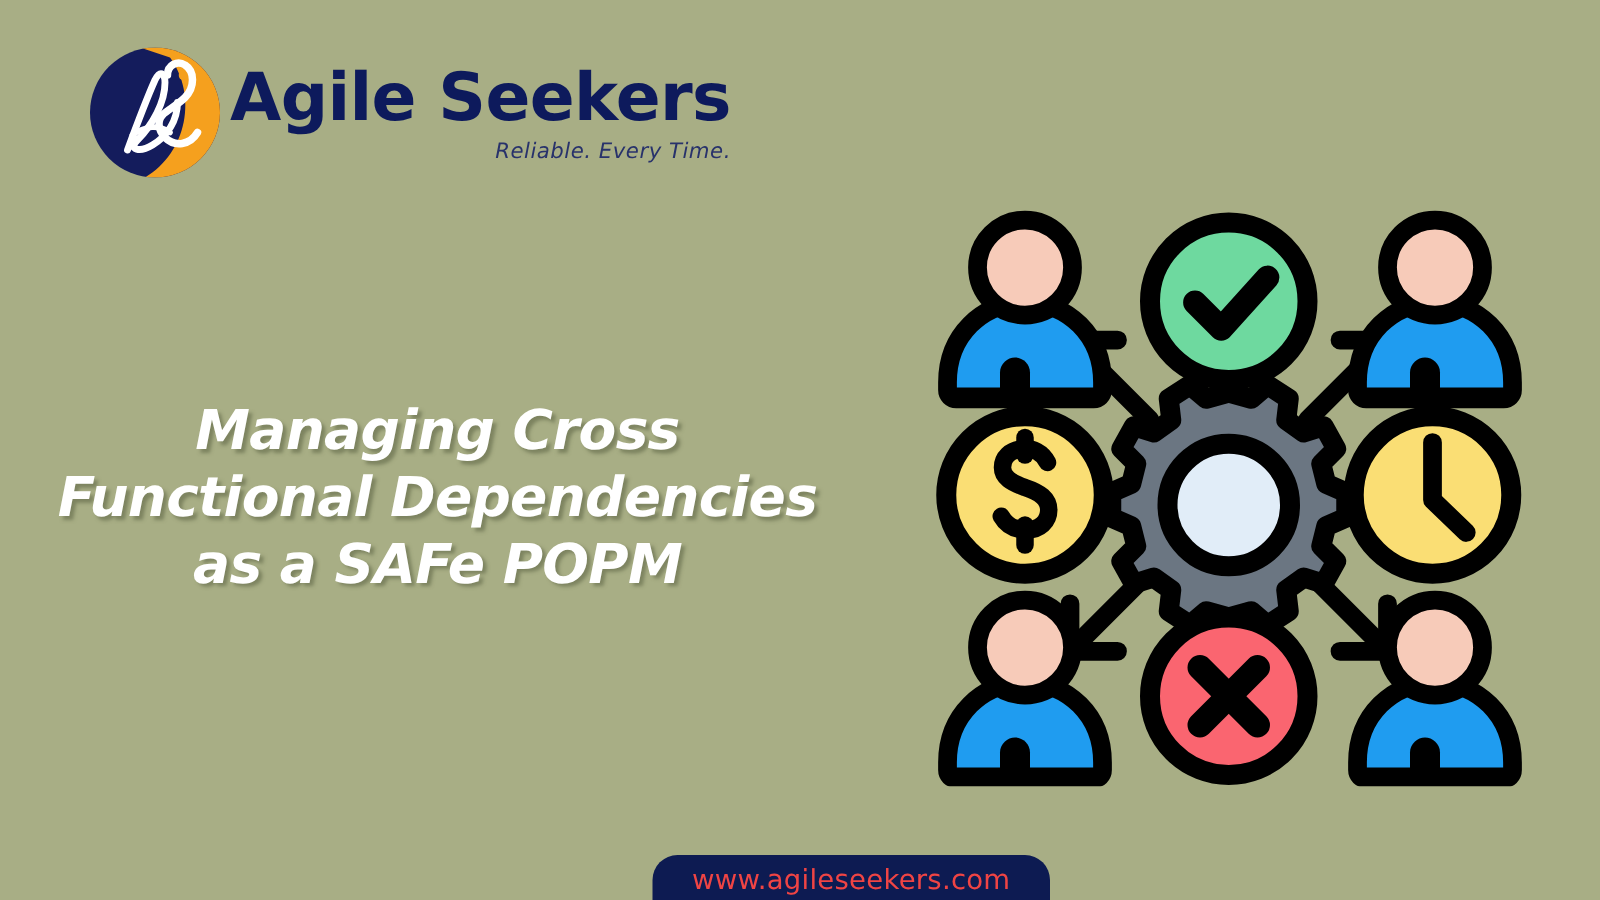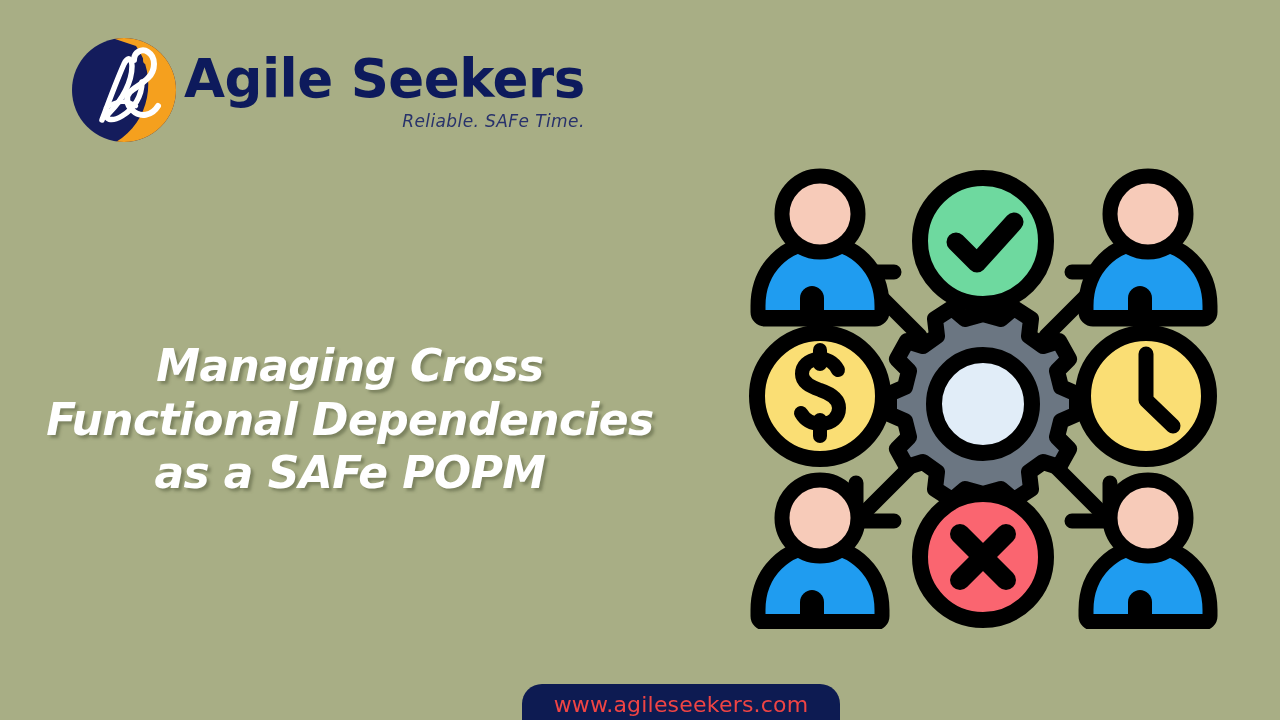--- a/index.html
+++ b/index.html
@@ -71,21 +71,20 @@
     width: 620px;
     text-align: center;
     font-family: "DejaVu Sans", sans-serif;
     font-size: 44px;
     font-weight: bold;
     font-style: italic;
     color: #ffffff;
     line-height: 1.22;
     letter-spacing: -0.6px;
     text-shadow: 3px 3px 3px rgba(90, 96, 66, 0.55);
-    margin-top: 21px;
   }
 
   
   #illustration {
     position: absolute;
     left: 748px;
     top: 164px;
     width: 470px;
     height: 465px;
   }
@@ -139,21 +138,21 @@
         <path d="M34 70 C44 62 56 62 64 68" fill="none" stroke="#ffffff" stroke-width="4.5" stroke-linecap="round"></path>
         <path d="M62 22 C62 14 70 10 76 14 C84 19 84 32 76 40
                  C70 46 62 50 58 54 C54 58 54 66 60 72
                  C68 80 80 78 86 68" fill="none" stroke="#ffffff" stroke-width="6" stroke-linecap="round" stroke-linejoin="round"></path>
         <ellipse cx="74" cy="22" rx="3" ry="4" fill="#f5a01e"></ellipse>
       </g>
     </svg>
 
     <div id="logo-text-group">
       <div id="brand-name">Agile Seekers</div>
-      <div id="brand-tagline">Reliable. SAFe Time.</div>
+      <div id="brand-tagline">Reliable. Every Time.</div>
     </div>
   </div>
 
   <div id="headline">Managing Cross Functional Dependencies as a SAFe POPM</div>
 
   <div id="illustration">
     <svg viewBox="0 0 470 465" xmlns="http://www.w3.org/2000/svg">
 
       <g stroke="#000000" stroke-width="15" stroke-linecap="round" stroke-linejoin="round" fill="none">
 

